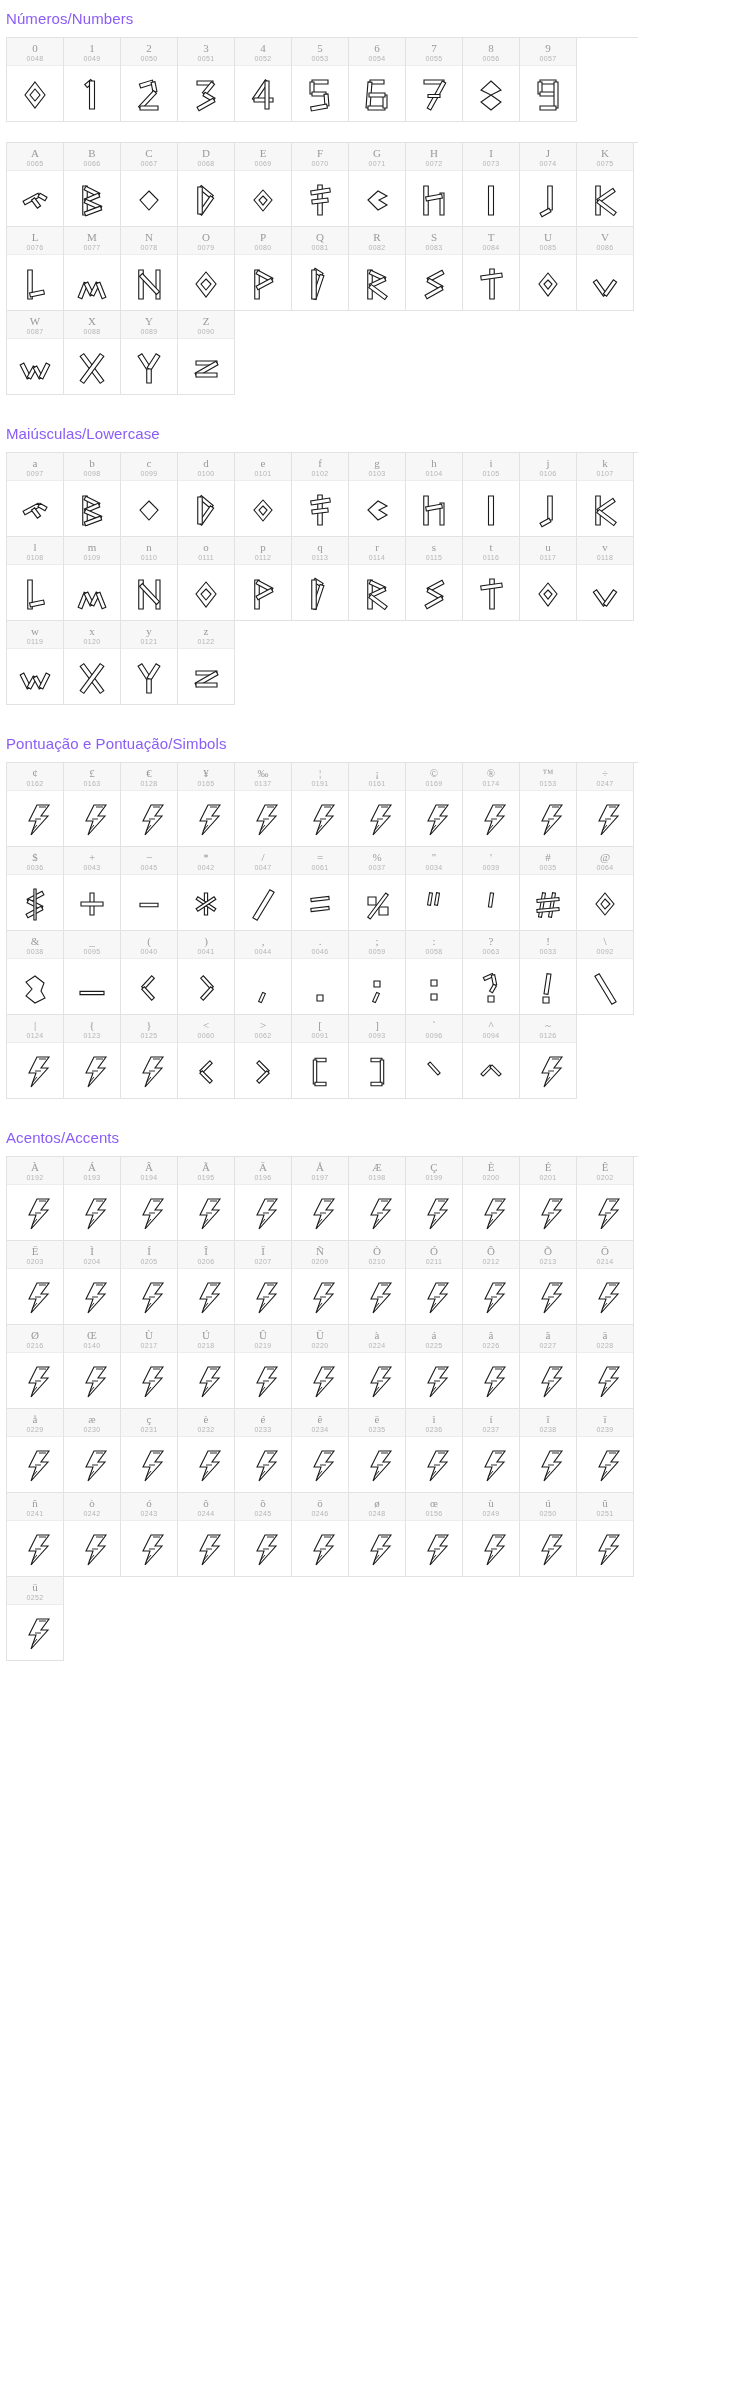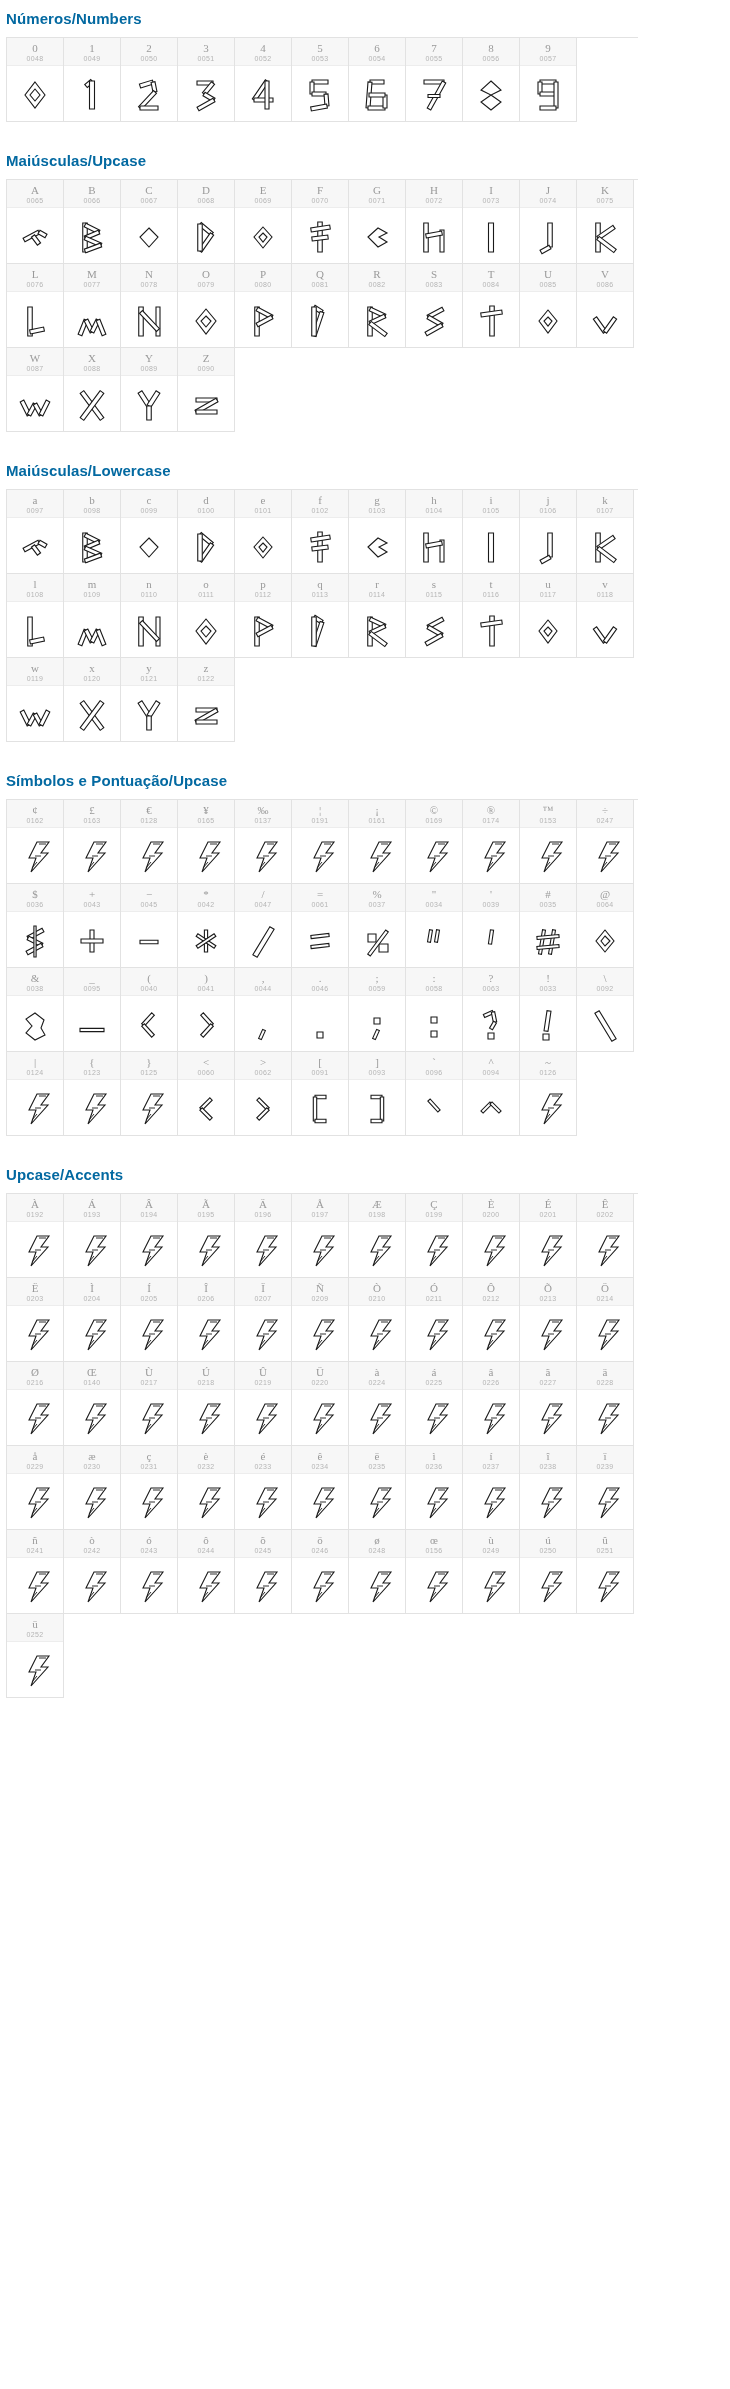--- a/index.html
+++ b/index.html
@@ -15,22 +15,22 @@
   }
   .page {
     width: 730px;
     padding: 0 0 20px 0;
   }
   .section {
     margin: 0 0 8px 0;
   }
   .section-title {
     font-size: 15px;
-    color: #0369a1;
-    font-weight: bold;
+    color: #8b5cf6;
+    font-weight: normal;
     padding: 10px 0 10px 6px;
     letter-spacing: 0.1px;
   }
   .glyph-grid {
     display: flex;
     flex-wrap: wrap;
     width: 632px;
     margin-left: 6px;
     border-left: 1px solid #e2e2e2;
     border-top: 1px solid #e2e2e2;
@@ -220,21 +220,20 @@
                 <polygon points="12,24 28,24 28,20 12,20" fill="#ffffff" stroke="#1a1a1a" stroke-width="1.1" stroke-linejoin="miter"></polygon>
                 <polygon points="26,10 26,36 30,36 30,10" fill="#ffffff" stroke="#1a1a1a" stroke-width="1.1" stroke-linejoin="miter"></polygon>
                 <polygon points="28,34 12,34 12,38 28,38" fill="#ffffff" stroke="#1a1a1a" stroke-width="1.1" stroke-linejoin="miter"></polygon>
               </svg>
             </div>
           </div>
         </div>
         <div class="spacer-12"></div>
       </div>
       <div class="section">
-        <div class="section-title">Maiúsculas/Upcase</div>
         <div class="glyph-grid">
           <div class="glyph-cell">
             <div class="glyph-head">
               <div class="glyph-char">A</div>
               <div class="glyph-code">0065</div>
             </div>
             <div class="glyph-body">
               <svg width="40" height="44" viewBox="0 0 40 44">
                 <polygon points="9.941176470588236,27.764705882352942 24.941176470588236,19.764705882352942 23.058823529411764,16.235294117647058 8.058823529411764,24.235294117647058" fill="#ffffff" stroke="#1a1a1a" stroke-width="1.1" stroke-linejoin="miter"></polygon>
                 <polygon points="23.00772212328633,19.73648628424892 30.00772212328633,23.73648628424892 31.99227787671367,20.26351371575108 24.99227787671367,16.26351371575108" fill="#ffffff" stroke="#1a1a1a" stroke-width="1.1" stroke-linejoin="miter"></polygon>
@@ -890,21 +889,21 @@
                 <polygon points="10,20 31,20 31,16 10,16" fill="#ffffff" stroke="#1a1a1a" stroke-width="1.1" stroke-linejoin="miter"></polygon>
                 <polygon points="30.00772212328633,16.26351371575108 9.007722123286332,28.26351371575108 10.992277876713668,31.73648628424892 31.99227787671367,19.73648628424892" fill="#ffffff" stroke="#1a1a1a" stroke-width="1.1" stroke-linejoin="miter"></polygon>
                 <polygon points="10,32 31,32 31,28 10,28" fill="#ffffff" stroke="#1a1a1a" stroke-width="1.1" stroke-linejoin="miter"></polygon>
               </svg>
             </div>
           </div>
         </div>
         <div class="spacer-12"></div>
       </div>
       <div class="section">
-        <div class="section-title">Símbolos e Pontuação/Upcase</div>
+        <div class="section-title">Pontuação e Pontuação/Simbols</div>
         <div class="glyph-grid">
           <div class="glyph-cell">
             <div class="glyph-head">
               <div class="glyph-char">¢</div>
               <div class="glyph-code">0162</div>
             </div>
             <div class="glyph-body">
               <svg width="40" height="44" viewBox="0 0 40 44">
                 <polygon points="22,8 34,8 26,19 33,19 16,38 21,24 14,24" fill="#ffffff" stroke="#1a1a1a" stroke-width="1.1" stroke-linejoin="miter"></polygon>
                 <line x1="24" y1="10" x2="31" y2="10" stroke="#1a1a1a" stroke-width="0.9"></line>
@@ -1443,21 +1442,21 @@
                 <line x1="24" y1="10" x2="31" y2="10" stroke="#1a1a1a" stroke-width="0.9"></line>
                 <line x1="20" y1="22" x2="26" y2="22" stroke="#1a1a1a" stroke-width="0.9"></line>
                 <line x1="17" y1="34" x2="22" y2="28" stroke="#1a1a1a" stroke-width="0.9"></line>
               </svg>
             </div>
           </div>
         </div>
         <div class="spacer-12"></div>
       </div>
       <div class="section">
-        <div class="section-title">Upcase/Accents</div>
+        <div class="section-title">Acentos/Accents</div>
         <div class="glyph-grid">
           <div class="glyph-cell">
             <div class="glyph-head">
               <div class="glyph-char">À</div>
               <div class="glyph-code">0192</div>
             </div>
             <div class="glyph-body">
               <svg width="40" height="44" viewBox="0 0 40 44">
                 <polygon points="22,8 34,8 26,19 33,19 16,38 21,24 14,24" fill="#ffffff" stroke="#1a1a1a" stroke-width="1.1" stroke-linejoin="miter"></polygon>
                 <line x1="24" y1="10" x2="31" y2="10" stroke="#1a1a1a" stroke-width="0.9"></line>

